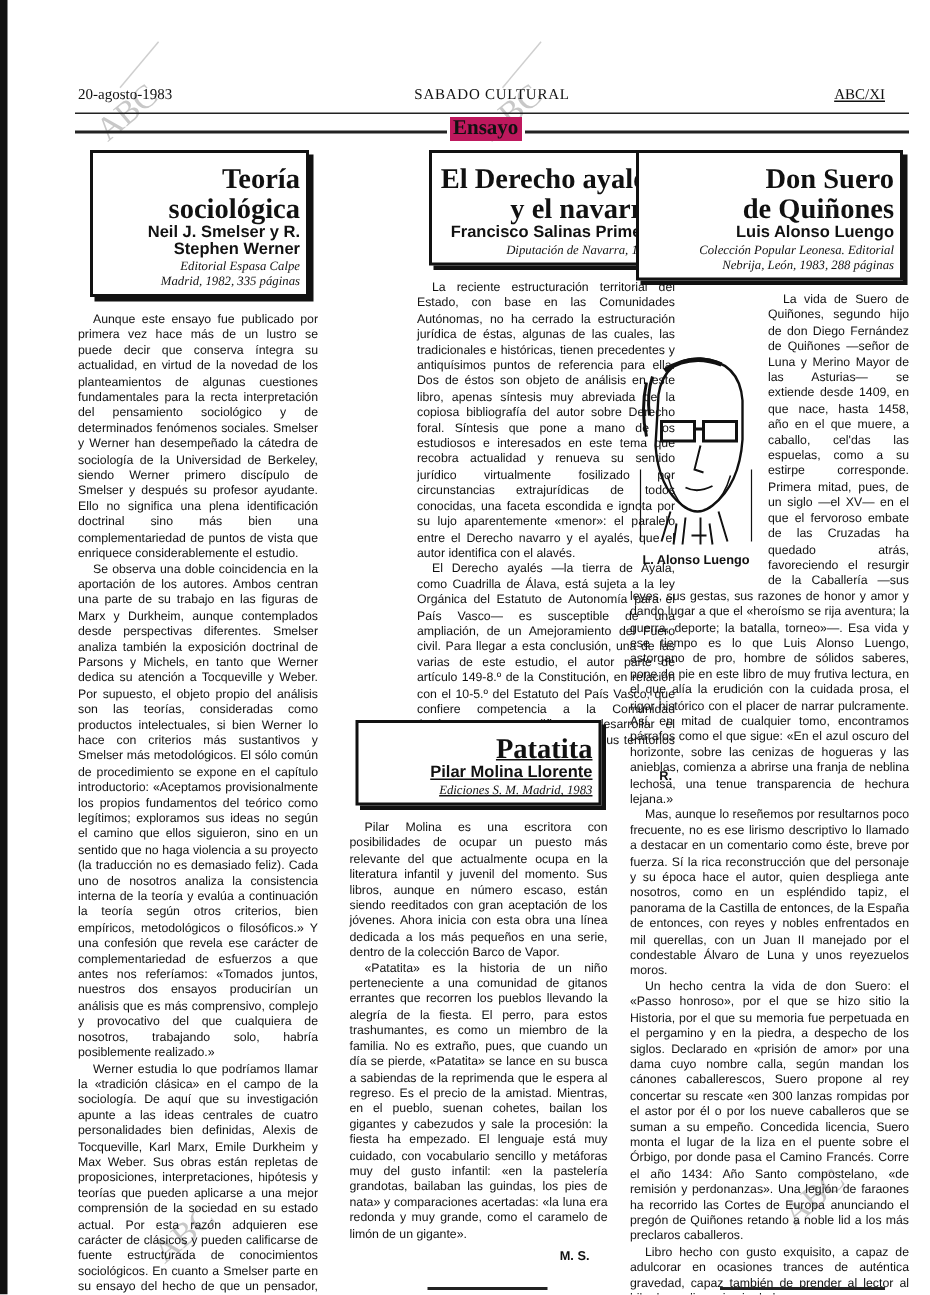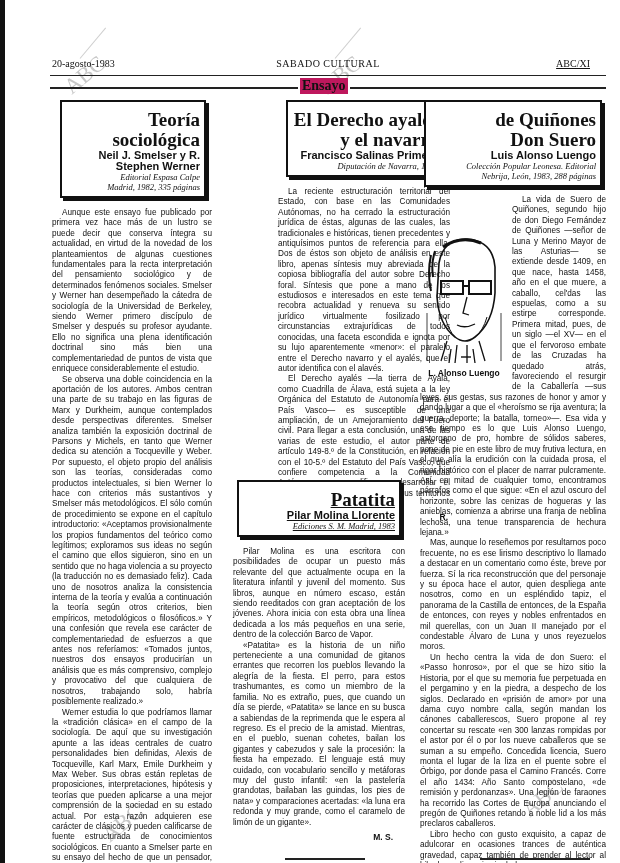--- a/index.html
+++ b/index.html
@@ -82,22 +82,22 @@
     <div class="author">Pilar Molina Llorente</div>
     <div class="pub">Ediciones S. M. Madrid, 1983</div>
   </div>
   <p>Pilar Molina es una escritora con posibilidades de ocupar un puesto más relevante del que actualmente ocupa en la literatura infantil y juvenil del momento. Sus libros, aunque en número escaso, están siendo reeditados con gran aceptación de los jóvenes. Ahora inicia con esta obra una línea dedicada a los más pequeños en una serie, dentro de la colección Barco de Vapor.</p>
   <p>«Patatita» es la historia de un niño perteneciente a una comunidad de gitanos errantes que recorren los pueblos llevando la alegría de la fiesta. El perro, para estos trashumantes, es como un miembro de la familia. No es extraño, pues, que cuando un día se pierde, «Patatita» se lance en su busca a sabiendas de la reprimenda que le espera al regreso. Es el precio de la amistad. Mientras, en el pueblo, suenan cohetes, bailan los gigantes y cabezudos y sale la procesión: la fiesta ha empezado. El lenguaje está muy cuidado, con vocabulario sencillo y metáforas muy del gusto infantil: «en la pastelería grandotas, bailaban las guindas, los pies de nata» y comparaciones acertadas: «la luna era redonda y muy grande, como el caramelo de limón de un gigante».</p>
   <div class="sig" style="margin-top:4px;padding-right:12px;">M. S.</div>
 </div>
 
 <div class="col" style="left:420px;top:100px;width:186px;">
   <div class="box" style="margin:0 4px 8px 4px;">
+    <div class="title">Don Suero</div>
     <div class="title">de Quiñones</div>
-    <div class="title">Don Suero</div>
     <div class="author">Luis Alonso Luengo</div>
     <div class="pub">Colección Popular Leonesa. Editorial</div>
     <div class="pub">Nebrija, León, 1983, 288 páginas</div>
   </div>
   <div class="portrait" style="margin-top:38px;">
     <svg width="86" height="132" viewBox="0 0 86 132">
       <path d="M18 30 Q22 6 46 6 Q72 8 74 34 L74 60 Q72 90 54 104 Q44 112 34 104 Q18 92 16 64 Z" fill="none" stroke="#111" stroke-width="1.6"></path>
       <path d="M10 22 Q6 40 10 58 M14 18 Q10 30 12 44" fill="none" stroke="#111" stroke-width="2"></path>
       <path d="M22 14 Q40 2 60 10" fill="none" stroke="#111" stroke-width="3"></path>
       <rect x="20" y="48" width="22" height="13" fill="none" stroke="#111" stroke-width="2"></rect>

